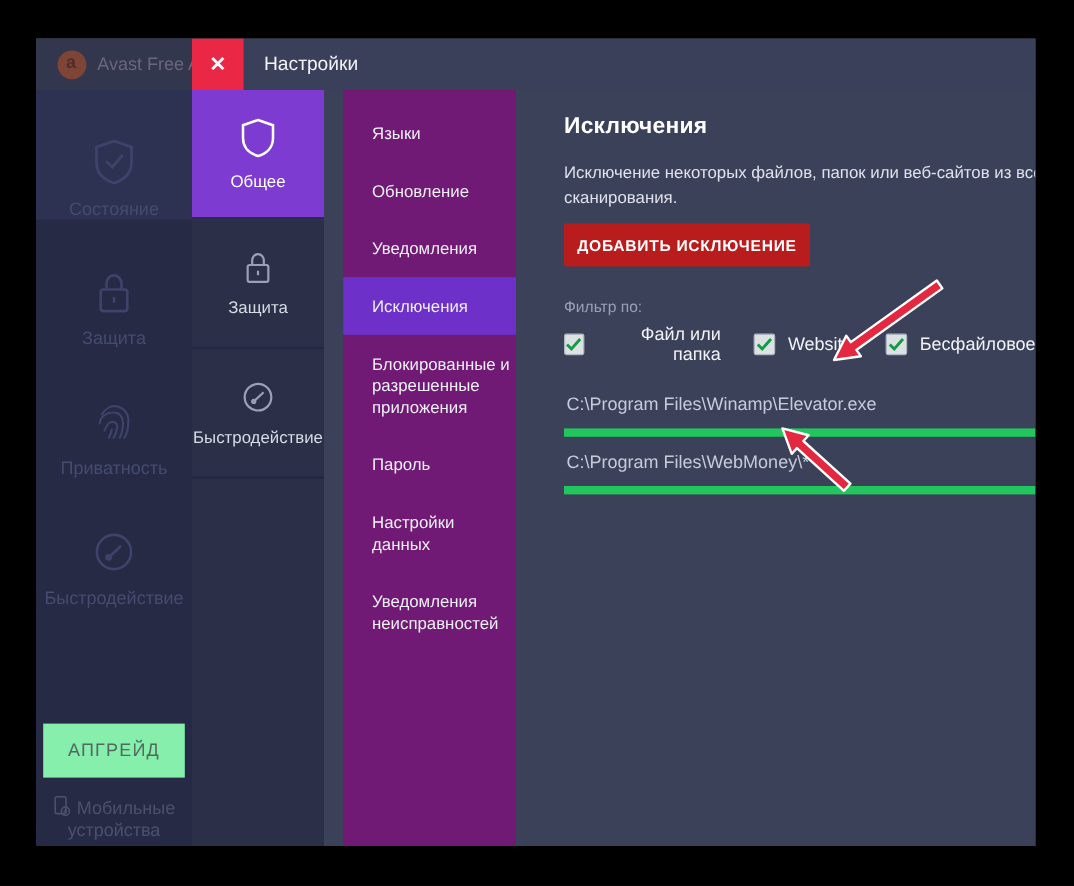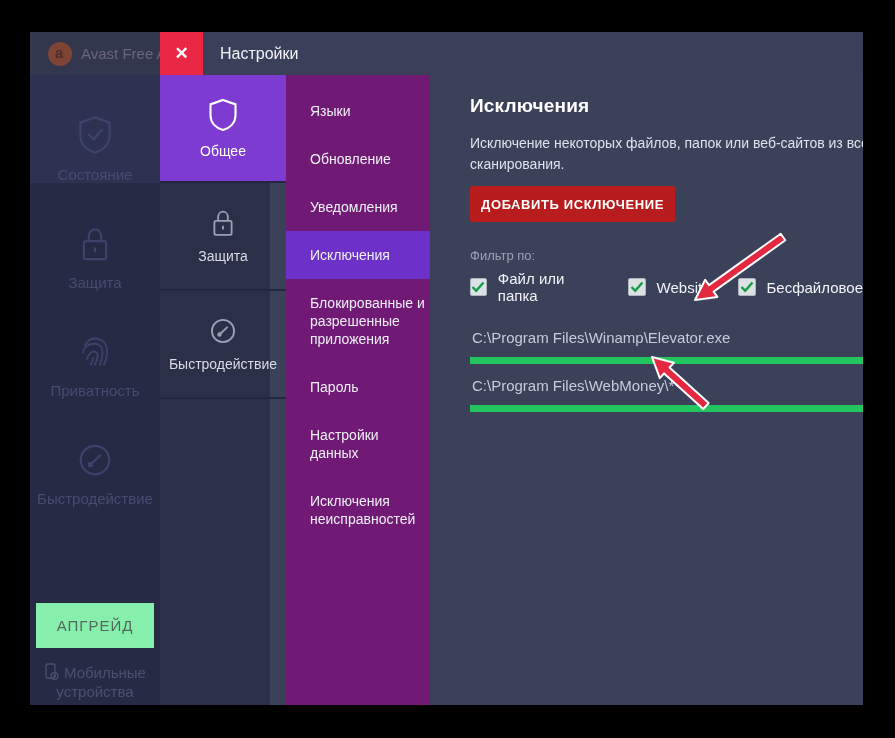--- a/index.html
+++ b/index.html
@@ -23,39 +23,39 @@
   .ms-item { width:130px; height:108px; display:flex; flex-direction:column; align-items:center; justify-content:flex-end; gap:12px; color:#454c70; }
   .ms-item.active { background:#2d3152; }
   .ms-item svg { stroke:#3d436a; }
   .ms-label { font-size:15px; }
   .upgrade-btn { position:absolute; left:6px; top:528px; width:118px; height:45px; background:#86efac; color:#53695f; font-size:15px; letter-spacing:1px; display:flex; align-items:center; justify-content:center; cursor:pointer; }
   .mobile-link { position:absolute; left:5px; top:588px; width:120px; text-align:center; color:#4a516f; font-size:15px; line-height:19px; cursor:pointer; }
   .mobile-link svg { vertical-align:-3px; margin-right:4px; stroke:#4a516f; }
 
   
   .tabs-col { position:absolute; left:130px; top:43px; width:110px; height:630px; background:#2b3048; }
-  .tab { width:126px; height:108px; display:flex; flex-direction:column; align-items:center; justify-content:center; gap:11px; color:#d8dbe5; border-bottom:2px solid #232741; cursor:pointer; }
+  .tab { width:110px; height:108px; display:flex; flex-direction:column; align-items:center; justify-content:center; gap:11px; color:#d8dbe5; border-bottom:2px solid #232741; cursor:pointer; }
   .tab svg { stroke:#9aa0b5; }
   .tab.active { background:#7d3bd1; color:#ffffff; }
   .tab.active svg { stroke:#ffffff; }
   .tab-label { font-size:14px; }
 
   
   .menu-col { position:absolute; left:256px; top:43px; width:160px; height:630px; background:#701a75; padding-top:12px; }
   .menu-item { padding:15px 18px 15px 24px; font-size:14px; line-height:18px; color:#eef0f5; cursor:pointer; }
   .menu-item.active { background:#6d31c9; }
 
   
   .content { position:absolute; left:400px; top:43px; width:433px; height:630px; background:#3b4159; padding:20px 0 0 40px; overflow:hidden; }
   .content h1 { color:#ffffff; font-size:19px; font-weight:bold; letter-spacing:0.2px; }
   .desc { margin-top:16px; color:#dfe2ec; font-size:14px; line-height:21px; }
   .desc div { white-space:nowrap; overflow:hidden; }
   .add-btn { margin-top:11px; width:205px; height:36px; background:#b91c1c; border:none; border-radius:2px; color:#fff; font-family:"Liberation Sans",sans-serif; font-size:13px; font-weight:bold; letter-spacing:0.6px; cursor:pointer; }
   .filter-label { margin-top:26px; color:#9ba1b5; font-size:13px; }
-  .filter-row { margin-top:7px; display:flex; align-items:center; gap:27px; }
+  .filter-row { margin-top:7px; display:flex; align-items:center; gap:27px;text-align:right; }
   .filter-opt { display:flex; align-items:center; gap:11px; cursor:pointer; }
   .filter-opt .label { color:#f2f3f8; font-size:15px; }
   .cbx { width:18px; height:18px; border-radius:2px; background:#2f3550; border:1px solid #8f96a8; display:flex; align-items:center; justify-content:center; }
   .cbx svg { visibility:hidden; }
   .cbx.checked { background:#dce1e3; border-color:#aeb5bf; }
   .cbx.checked svg { visibility:visible; }
   .exclusion-list { margin-top:12px; margin-right:0; }
   .exclusion-row { padding:13px 0 11px 2px; border-bottom:7px solid #22c55e; color:#c6cbd9; font-size:15px; cursor:default; }
 
   
@@ -146,21 +146,21 @@
     </div>
 
     <div class="menu-col">
       <div class="menu-item">Языки</div>
       <div class="menu-item">Обновление</div>
       <div class="menu-item">Уведомления</div>
       <div class="menu-item active">Исключения</div>
       <div class="menu-item">Блокированные и разрешенные приложения</div>
       <div class="menu-item">Пароль</div>
       <div class="menu-item">Настройки данных</div>
-      <div class="menu-item">Исключения неисправностей</div>
+      <div class="menu-item">Уведомления неисправностей</div>
     </div>
 
     <div class="content">
       <h1>Исключения</h1>
       <div class="desc">
         <div>Исключение некоторых файлов, папок или веб-сайтов из всех ком</div>
         <div>сканирования.</div>
       </div>
       <button class="add-btn">ДОБАВИТЬ ИСКЛЮЧЕНИЕ</button>
       <div class="filter-label">Фильтр по:</div>

